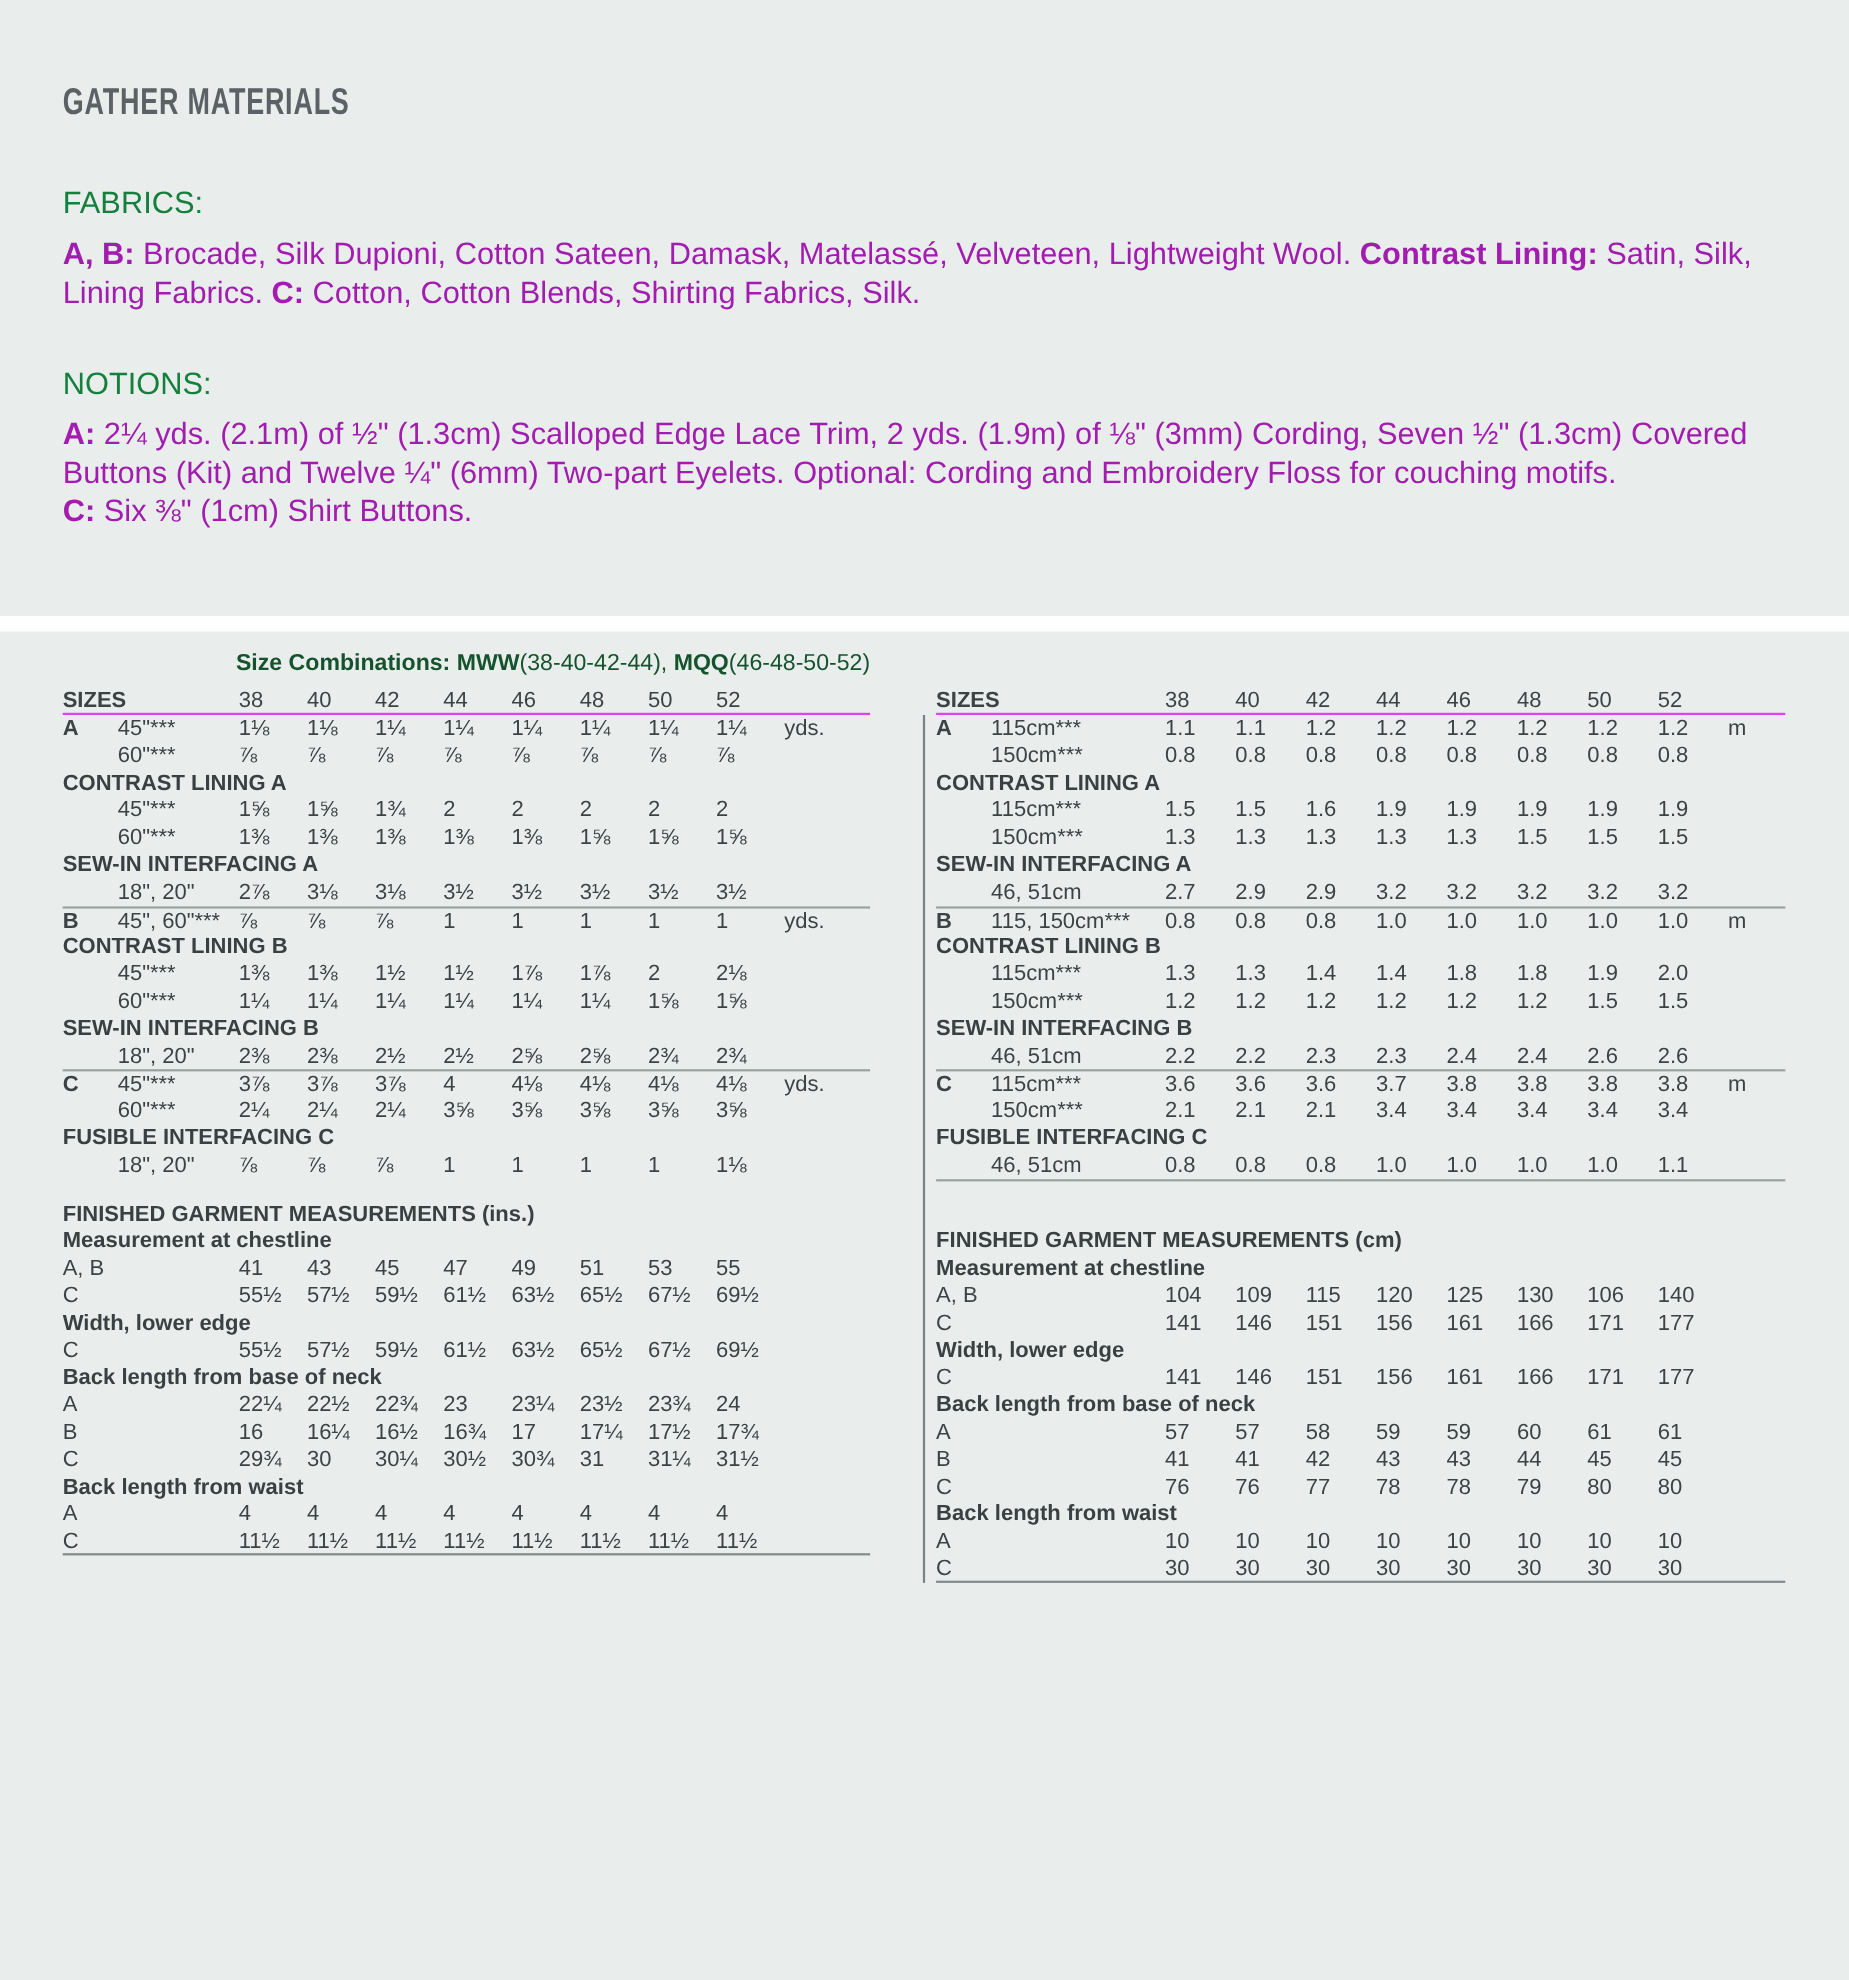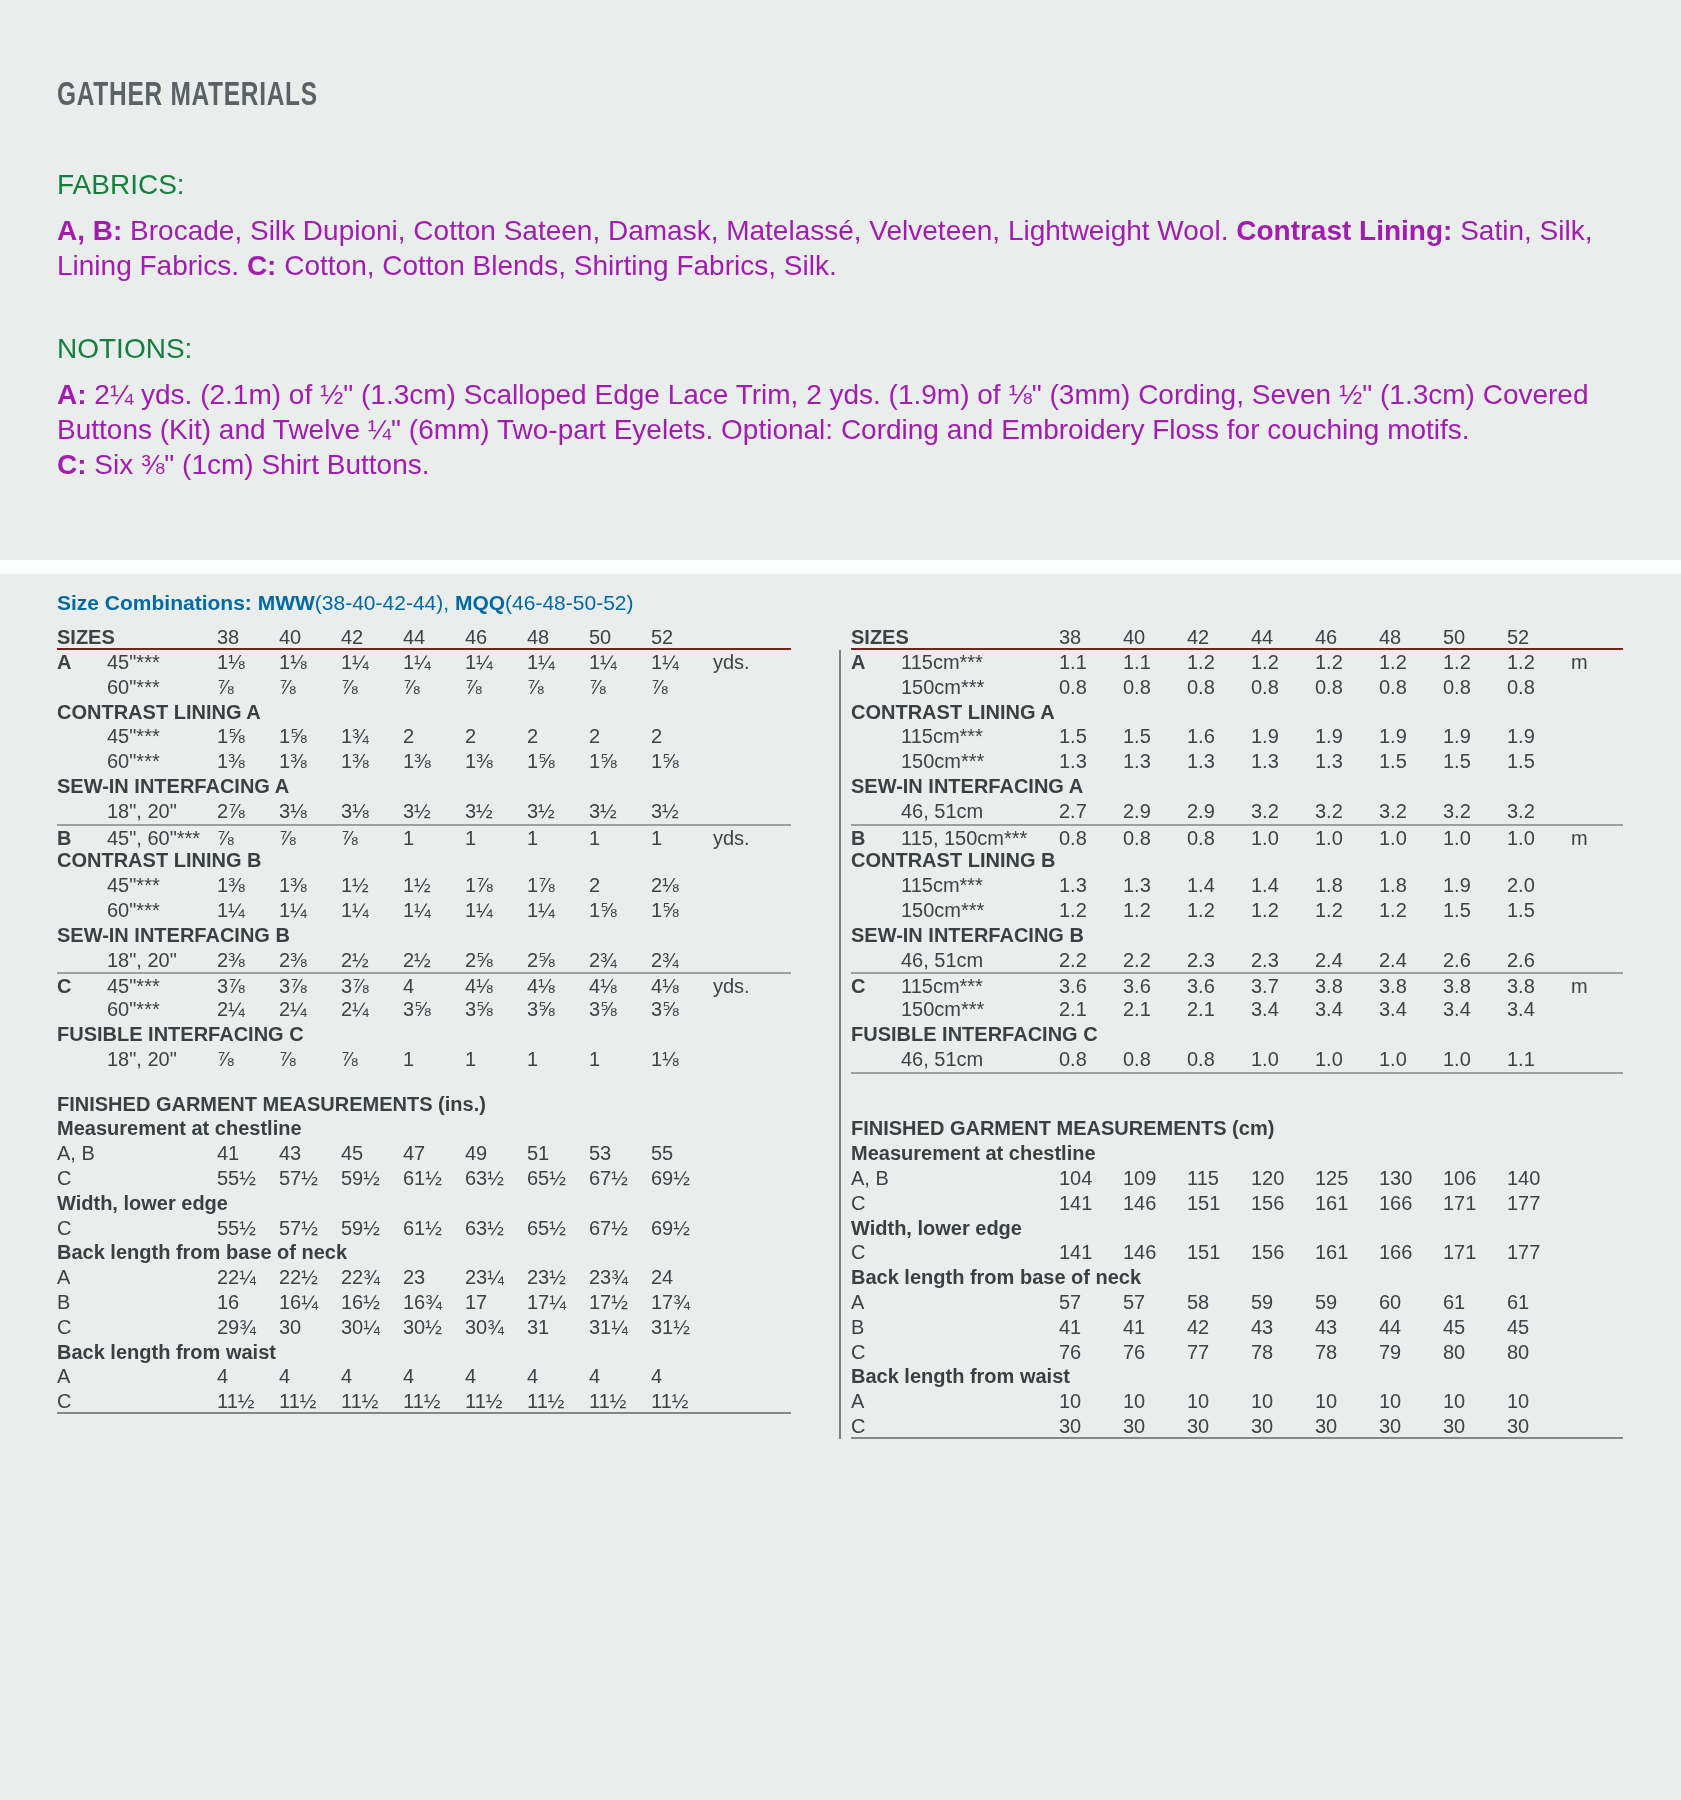--- a/index.html
+++ b/index.html
@@ -20,26 +20,26 @@
   .fab-head { margin-top:56px; }
   .not-head { margin-top:50px; }
   .para { margin-top:12px; font-size:28px; line-height:35px; color:#a21caf; }
   .para .b, .b { font-weight:bold; }
 
   .band { position:absolute; left:0; top:560px; width:1681px; height:14px; background:#fdfefe; }
 
   .tbl { position:absolute; top:588px; color:#3d4245; font-size:20px; }
   .tbl.imp { left:57px;  width:734px; }
   .tbl.met { left:851px; width:772px; }
-  .combo { height:36px; line-height:30px; font-size:21px; white-space:nowrap; color:#0369a1; }
+  .combo { height:36px; line-height:30px; font-size:21px; white-space:nowrap; color:#14532d;text-align:right; }
 
   .trow { display:grid; height:24.8px; line-height:24.8px; box-sizing:border-box; white-space:nowrap; }
   .imp .trow { grid-template-columns:50px 110px 62px 62px 62px 62px 62px 62px 62px 62px 1fr; }
   .met .trow { grid-template-columns:50px 158px 64px 64px 64px 64px 64px 64px 64px 64px 1fr; }
-  .trow.header { height:26px; line-height:26px; border-bottom:2px solid #7f1d1d; }
+  .trow.header { height:26px; line-height:26px; border-bottom:2px solid #d946ef; }
   .trow.header .c-span2 { font-weight:bold; }
   .c-span2 { grid-column:1 / span 2; }
   .c-all   { grid-column:1 / -1; }
   .trow.g .c-all { font-weight:bold; color:#3a3f41; }
   .c-letter { font-weight:bold; }
   .spacer { height:20px; }
   .rule-top { border-top:2px solid #9ba0a1; }
   .rule-bottom { border-bottom:2px solid #84898b; }
   .vline { position:absolute; left:839px; top:650px; width:2px; height:789px; background:#7b8183; }
 </style>

